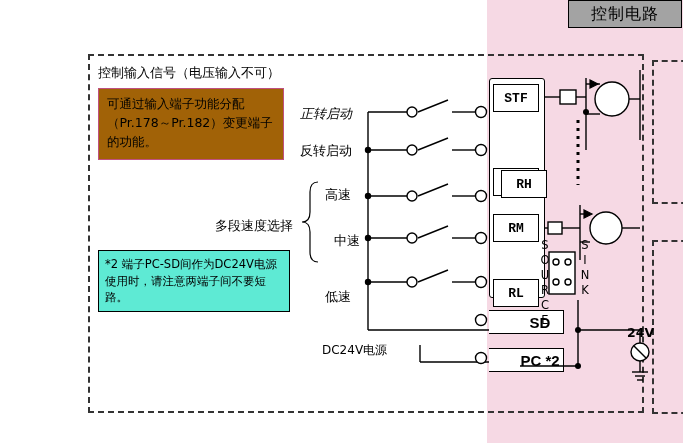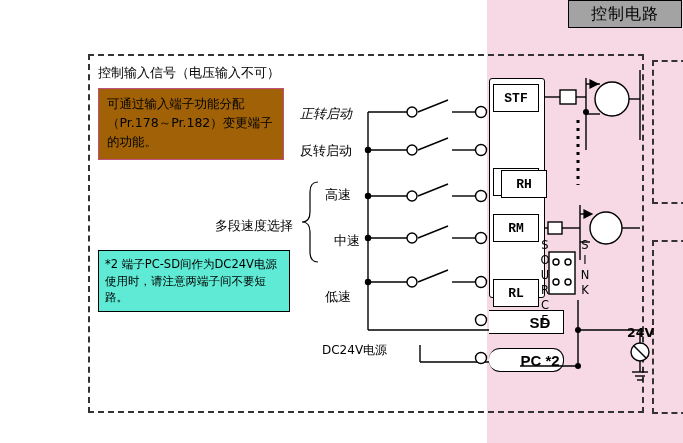--- a/index.html
+++ b/index.html
@@ -75,21 +75,21 @@
   <div class="lbl-sm" style="left:322px;top:342px;">DC24V电源</div>
 
   <div class="term-frame"></div>
   <div class="term" style="left:493px;top:84px;">STF</div>
   <div class="term" style="left:493px;top:128px;margin-top:40px;">STR</div>
   <div class="term" style="left:493px;top:170px;margin-left:8px;">RH</div>
   <div class="term" style="left:493px;top:214px;">RM</div>
   <div class="term" style="left:493px;top:256px;margin-top:23px;">RL</div>
 
   <div class="term-open" style="left:489px;top:310px;">SD</div>
-  <div class="term-open" style="left:489px;top:348px;border-radius:11px;">PC *2</div>
+  <div class="term-open" style="left:489px;top:348px;">PC *2</div>
 
   <div class="vert" style="left:538px;top:238px;">SOURCE</div>
   <div class="vert" style="left:578px;top:238px;">SINK</div>
 
   <div class="ac-lbl" style="left:627px;top:325px;font-weight:bold;">24V</div>
 
   <svg class="wires" viewBox="0 0 683 443">
     <g stroke="#000" stroke-width="1.4" fill="none">
 
       <line x1="368" y1="112" x2="368" y2="330"></line>

